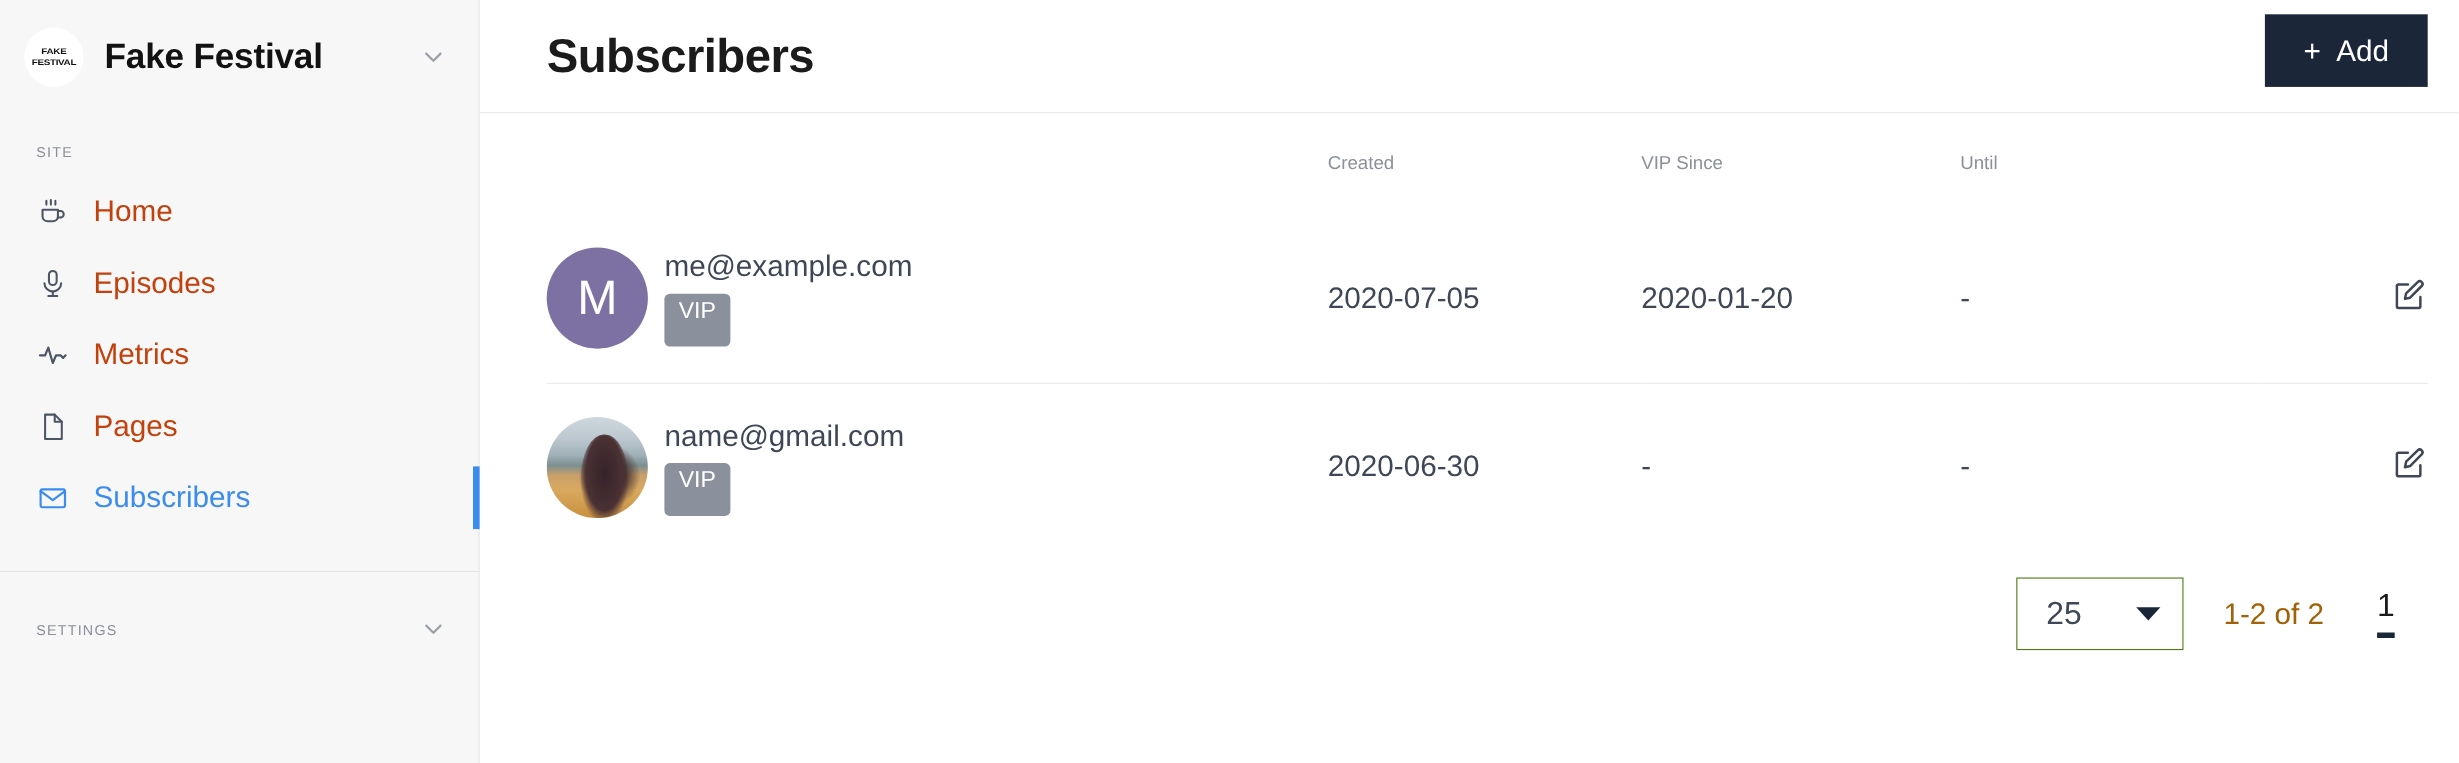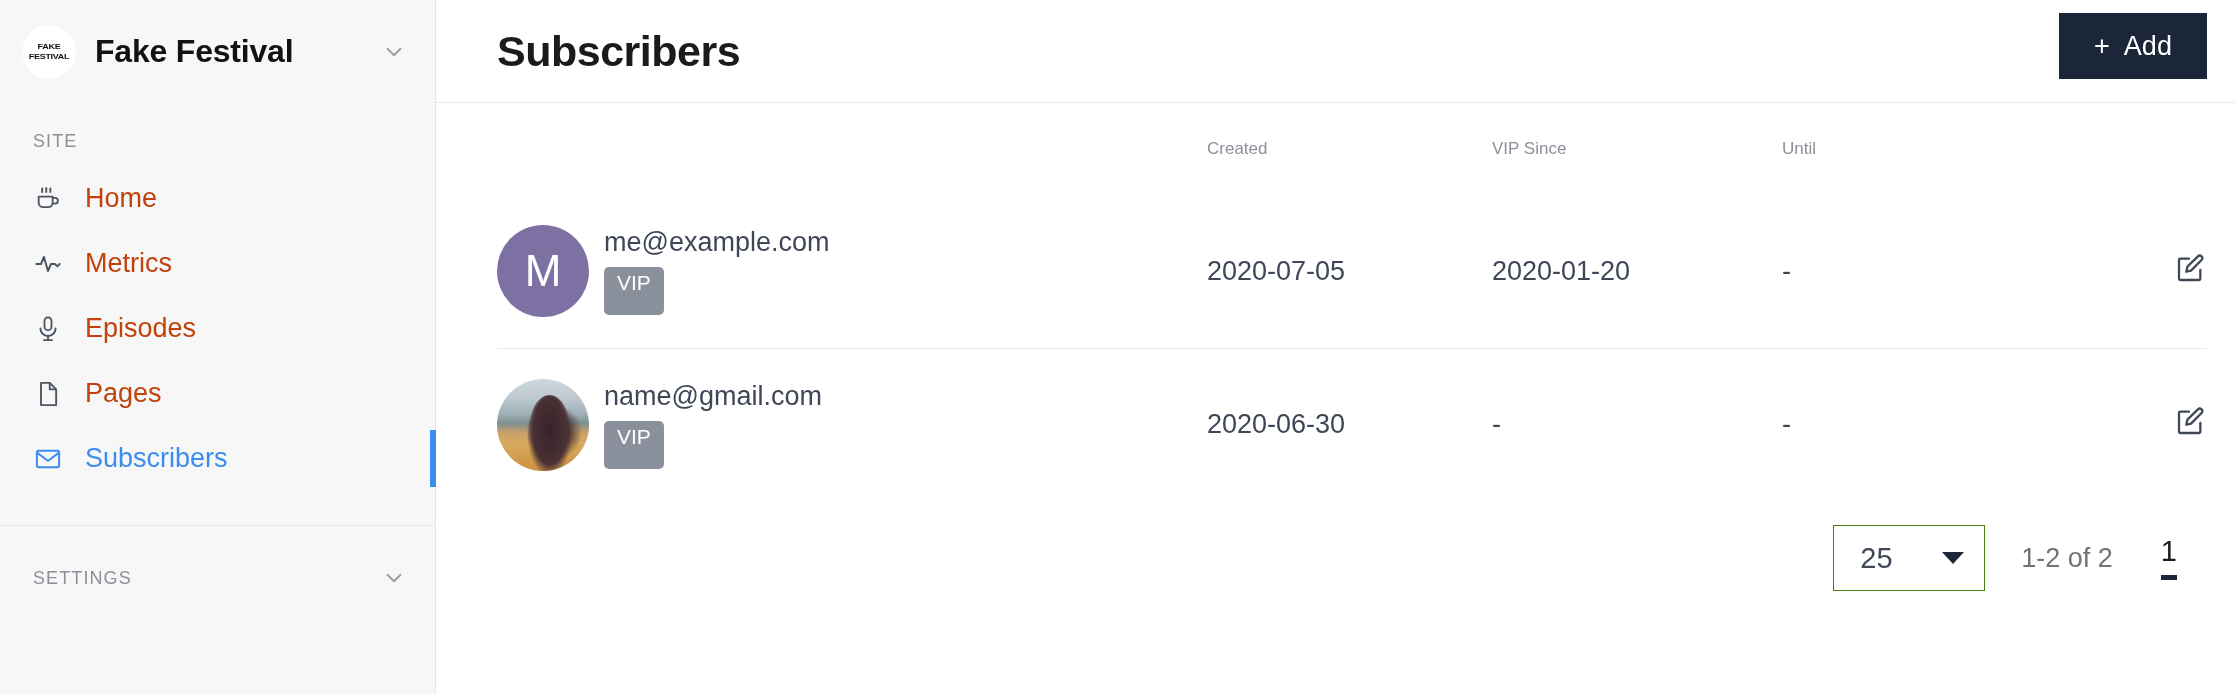--- a/index.html
+++ b/index.html
@@ -69,21 +69,21 @@
 
   .brand-chevron {
     margin-left: auto;
     margin-right: 28px;
     display: flex;
     align-items: center;
     color: #9aa0a6;
   }
 
   .section-label {
-    font-size: 18px;
+    font-size: 13px;
     color: #8b9099;
     letter-spacing: 1.1px;
     padding: 0 0 0 33px;
     margin-top: 28px;
     margin-bottom: 14px;
   }
 
   .nav { padding-bottom: 18px; }
 
   .nav-item {
@@ -334,21 +334,21 @@
   }
   .caret {
     width: 0; height: 0;
     border-left: 11px solid transparent;
     border-right: 11px solid transparent;
     border-top: 12px solid #1c2639;
   }
 
   .range-text {
     font-size: 27px;
-    color: #737373;
+    color: #a16207;
     margin-left: 36px;
     white-space: nowrap;
   }
 
   .page-num {
     margin-left: 48px;
     margin-right: 8px;
     font-size: 29px;
     color: #1b1b1b;
     padding-bottom: 9px;
@@ -389,37 +389,37 @@
             <line x1="7" y1="3" x2="7" y2="6"></line>
               <line x1="10.5" y1="2.5" x2="10.5" y2="6"></line>
               <line x1="14" y1="3" x2="14" y2="6"></line>
           </svg>
         </span>
         <span class="nav-label">Home</span>
       </div>
 
       <div class="nav-item">
         <span class="nav-icon">
-          <svg width="28" height="28" viewBox="0 0 24 24" fill="none" stroke="currentColor" stroke-width="1.7" stroke-linecap="round" stroke-linejoin="round">
-            <polyline points="2 12 6 12 8.5 6 12 18 14.5 12 18 12 20 14 22 12"></polyline>
-          </svg>
-        </span>
-        <span class="nav-label">Metrics</span>
-      </div>
-
-      <div class="nav-item">
-        <span class="nav-icon">
           <svg width="28" height="28" viewBox="0 0 24 24" fill="none" stroke="currentColor" stroke-width="1.6" stroke-linecap="round" stroke-linejoin="round">
             <rect x="9" y="2" width="6" height="11" rx="3"></rect>
             <path d="M5.5 11.5a6.5 6.5 0 0 0 13 0"></path>
             <line x1="12" y1="18" x2="12" y2="21"></line>
             <line x1="8.5" y1="21.5" x2="15.5" y2="21.5"></line>
           </svg>
         </span>
         <span class="nav-label">Episodes</span>
+      </div>
+
+      <div class="nav-item">
+        <span class="nav-icon">
+          <svg width="28" height="28" viewBox="0 0 24 24" fill="none" stroke="currentColor" stroke-width="1.7" stroke-linecap="round" stroke-linejoin="round">
+            <polyline points="2 12 6 12 8.5 6 12 18 14.5 12 18 12 20 14 22 12"></polyline>
+          </svg>
+        </span>
+        <span class="nav-label">Metrics</span>
       </div>
 
       <div class="nav-item">
         <span class="nav-icon">
           <svg width="28" height="28" viewBox="0 0 24 24" fill="none" stroke="currentColor" stroke-width="1.6" stroke-linecap="round" stroke-linejoin="round">
             <path d="M6 2.5h7.5L19 8v13.5H6z"></path>
             <polyline points="13.5 2.5 13.5 8 19 8"></polyline>
           </svg>
         </span>
         <span class="nav-label">Pages</span>

